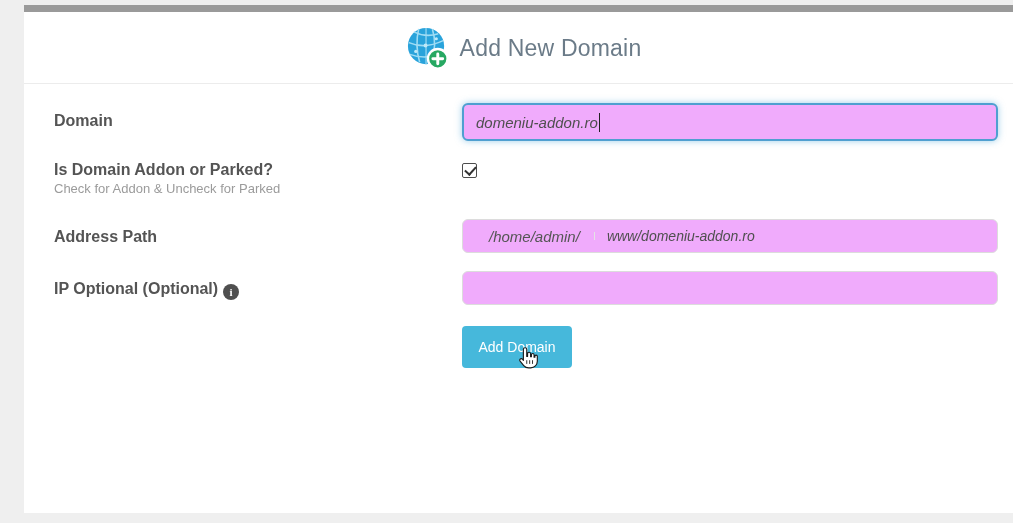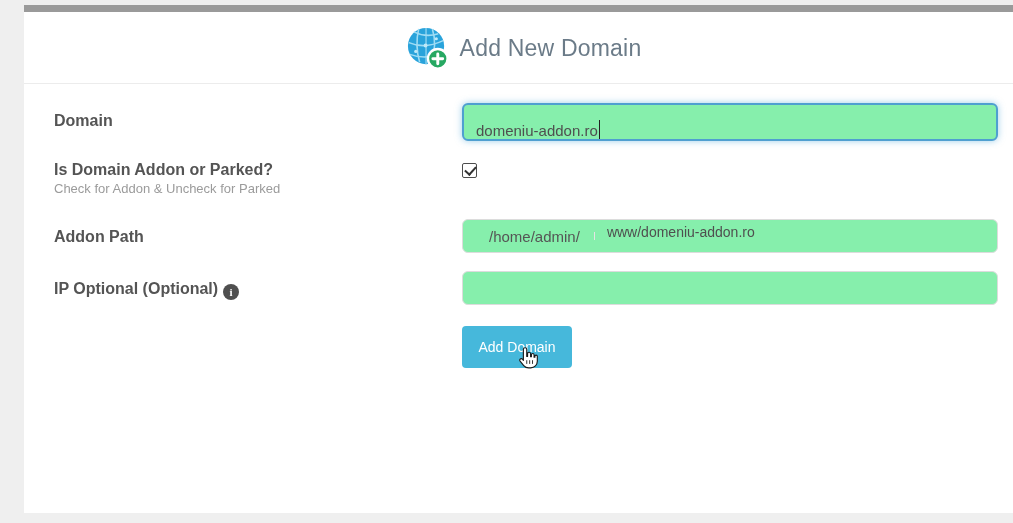--- a/index.html
+++ b/index.html
@@ -33,24 +33,25 @@
   .row { display: flex; align-items: flex-start; }
   .labels { width: 408px; flex: none; padding-top: 8px; }
   .labels.tight { padding-top: 0; }
   .field { flex: 1; min-width: 0; }
   .lbl { font-size: 16px; font-weight: 700; color: #545454; line-height: 19px; }
   .helper { font-size: 13px; color: #9b9b9b; line-height: 18px; margin-top: 1px; }
   
   .textbox {
     width: 100%; height: 34px;
     border: 1px solid #dcdcdc; border-radius: 6px;
-    background: #86efac;
-    display: flex; align-items: flex-end;
+    background: #f0abfc;
+    display: flex; align-items: center;
     font-size: 15px; color: #4f4f4f;
     padding: 0 12px;
+    font-style: italic;
   }
   .textbox.focused {
     height: 38px;
     border: 2px solid #4f9fd0;
     box-shadow: 0 0 7px rgba(77,166,217,.55);
   }
   .caret {
     display: inline-block; width: 1px; height: 19px;
     background: #222; margin-left: 1px;
   }
@@ -155,21 +156,21 @@
         <div class="lbl">Is Domain Addon or Parked?</div>
         <div class="helper">Check for Addon &amp; Uncheck for Parked</div>
       </div>
       <div class="field checkbox-field">
         <span class="checkbox checked" role="checkbox" aria-checked="true"></span>
       </div>
     </div>
 
     <div class="row row-path">
       <div class="labels">
-        <div class="lbl">Addon Path</div>
+        <div class="lbl">Address Path</div>
       </div>
       <div class="field">
         <div class="textbox input-group" role="textbox">
           <span class="prefix">/home/admin/</span>
           <span class="group-value">www/domeniu-addon.ro</span>
         </div>
       </div>
     </div>
 
     <div class="row row-ip">

